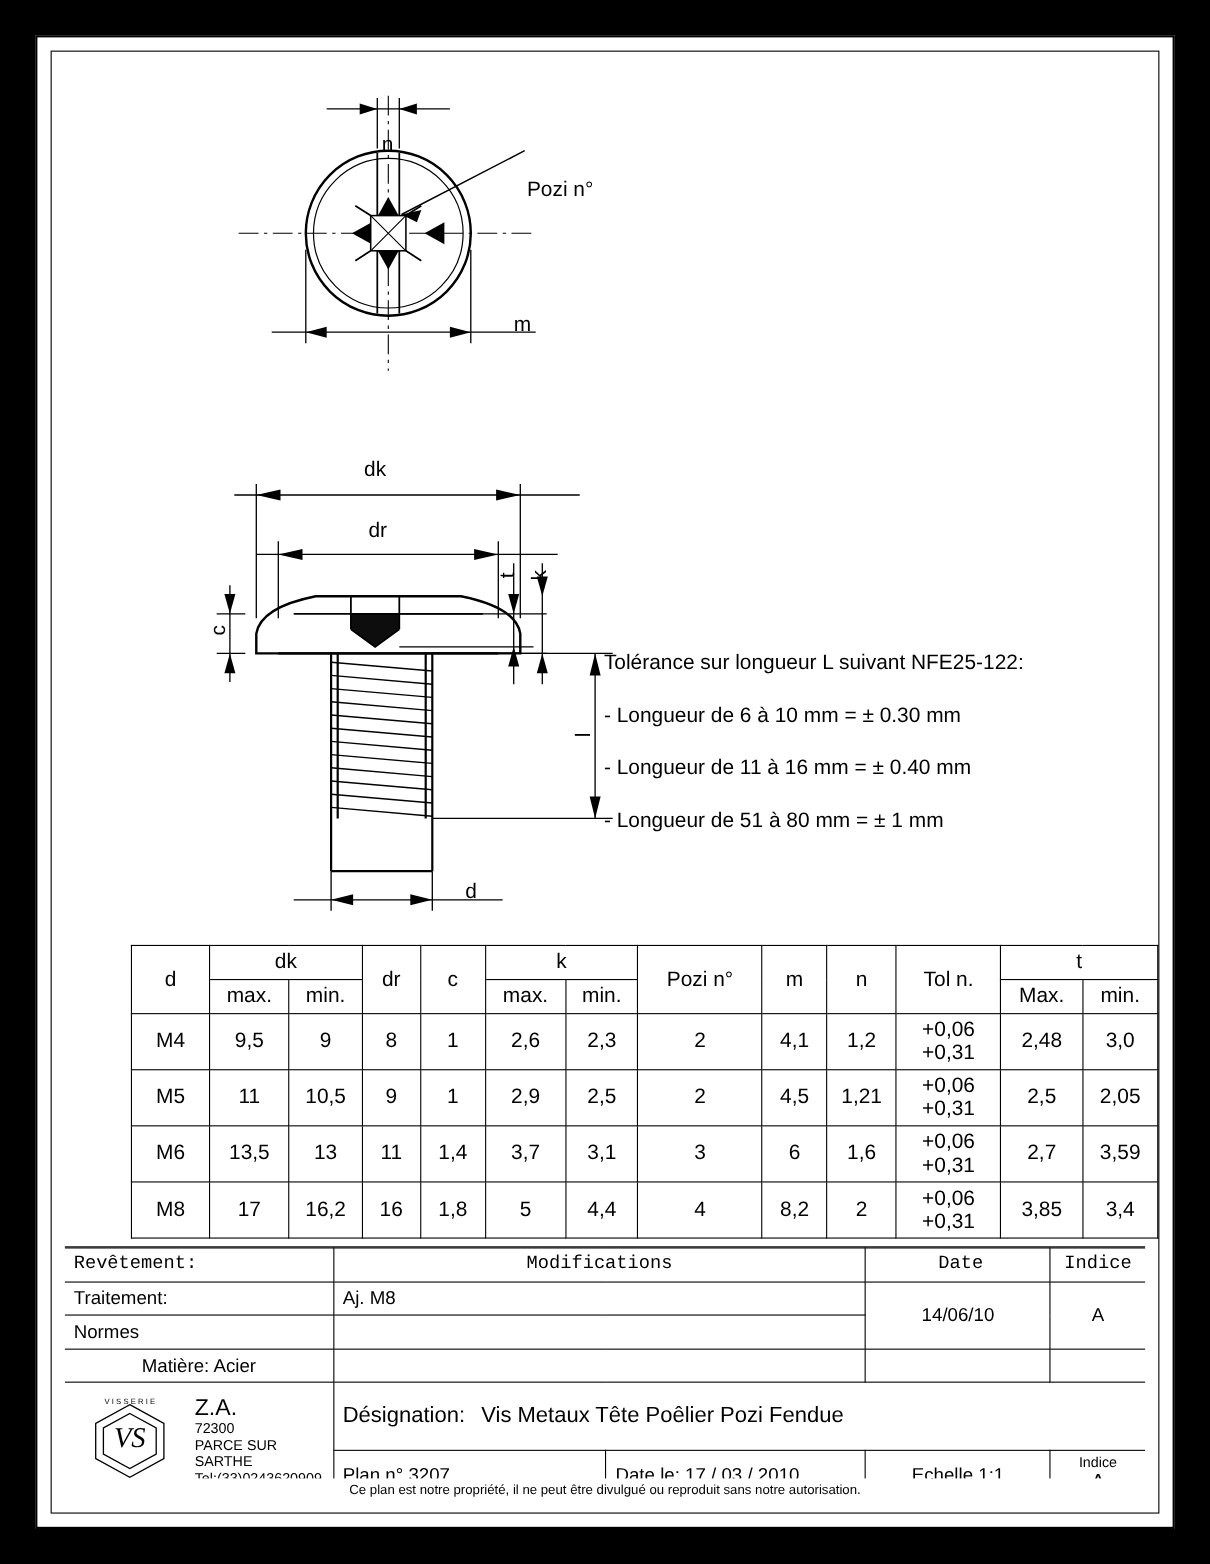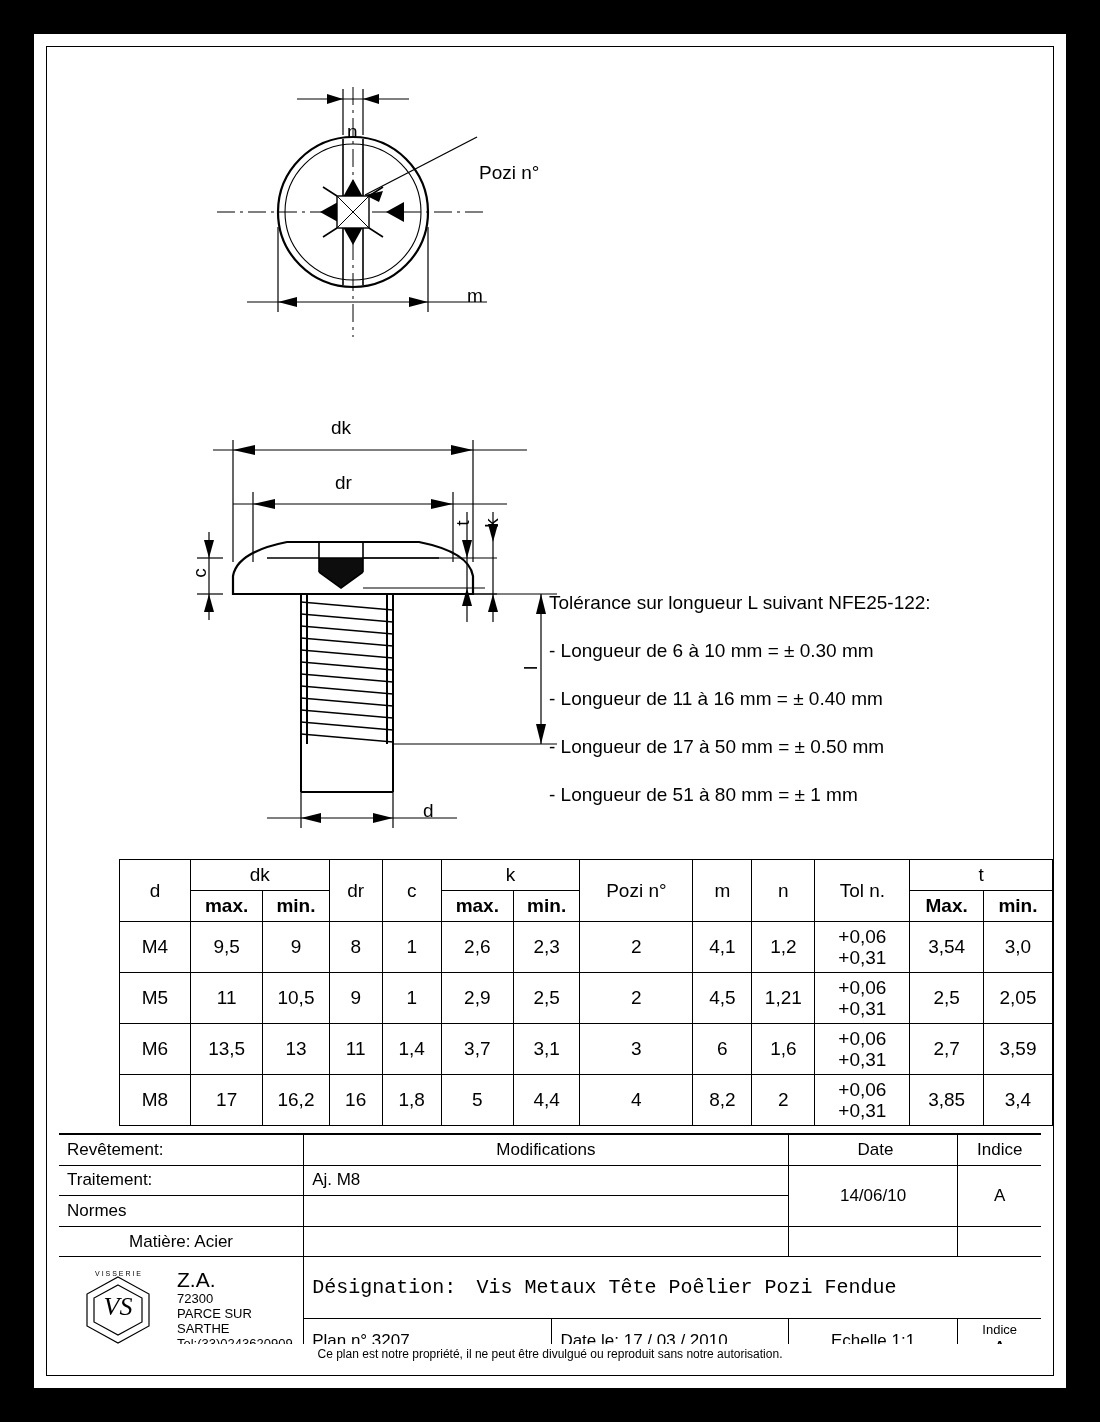--- a/index.html
+++ b/index.html
@@ -20,21 +20,21 @@
   #tol{position:absolute;left:502px;top:545px;width:470px;}
   #tol div{font-size:19px;margin-bottom:26px;white-space:nowrap;}
 
   
   #dimtable{position:absolute;left:72px;top:812px;border-collapse:collapse;}
   #dimtable td,#dimtable th{
     border:1.2px solid #000;font-weight:normal;font-size:19px;
     text-align:center;vertical-align:middle;padding:2px 4px;
   }
   #dimtable .hrow1 td{height:26px;}
-  #dimtable .hrow2 td{height:26px;font-weight:bold;}
+  #dimtable .hrow2 td{height:26px;}
   #dimtable tbody td{height:46px;}
   .tolcell{line-height:1.12;font-size:17px;}
 
   
   #titleblock{position:absolute;left:12px;right:12px;bottom:12px;height:230px;
      border-top:1.5px solid #000;box-sizing:border-box;}
   #titleblock table{width:100%;height:100%;border-collapse:collapse;}
   #titleblock td{border:1.2px solid #000;font-size:17px;padding:2px 8px;vertical-align:middle;}
   .center{text-align:center;}
   .big{font-size:20px;}
@@ -200,21 +200,20 @@
       <span class="abs lbl" style="left:320px;top:150px;transform:rotate(-90deg);">k</span>
       <span class="abs lbl" style="left:28px;top:200px;transform:rotate(-90deg);">c</span>
       <span class="abs lbl" style="left:362px;top:295px;transform:rotate(-90deg);">l</span>
       <span class="abs lbl" style="left:256px;top:438px;">d</span>
     </div>
 
     <div id="tol">
       <div>Tolérance sur longueur L suivant NFE25-122:</div>
       <div>- Longueur de 6 à 10 mm = ± 0.30 mm</div>
       <div>- Longueur de 11 à 16 mm = ± 0.40 mm</div>
-      <div>- Longueur de 17 à 50 mm = ± 0.50 mm</div>
       <div>- Longueur de 51 à 80 mm = ± 1 mm</div>
     </div>
 
     <table id="dimtable">
       <thead>
         <tr class="hrow1">
           <td rowspan="2" style="width:62px;">d</td>
           <td colspan="2" style="width:130px;">dk</td>
           <td rowspan="2" style="width:44px;">dr</td>
           <td rowspan="2" style="width:50px;">c</td>
@@ -243,21 +242,21 @@
           <td>1</td>
           <td>2,6</td>
           <td>2,3</td>
           <td>2</td>
           <td>4,1</td>
           <td>1,2</td>
           <td class="tolcell">
             <div>+0,06</div>
             <div>+0,31</div>
           </td>
-          <td>3,54</td>
+          <td>2,48</td>
           <td>3,0</td>
         </tr>
         <tr>
           <td>M5</td>
           <td>11</td>
           <td>10,5</td>
           <td>9</td>
           <td>1</td>
           <td>2,9</td>
           <td>2,5</td>
@@ -306,21 +305,21 @@
           </td>
           <td>3,85</td>
           <td>3,4</td>
         </tr>
       </tbody>
     </table>
 
     <div id="titleblock">
       <table>
         <tbody>
-            <tr style="height:30px;">
+            <tr style="height:30px;font-family:Liberation Mono, monospace;">
           <td style="width:235px;border-left:none;">Revêtement:</td>
           <td class="center" rowspan="1" colspan="2" style="width:560px;">Modifications</td>
           <td class="center" style="width:105px;padding-left:13px;">Date</td>
           <td class="center" style="width:72px;border-right:none;">Indice</td>
         </tr>
         <tr style="height:30px;margin-top:29px;">
           <td style="border-left:none;">Traitement:</td>
           <td class="big" colspan="2">Aj. M8</td>
           <td class="center big" rowspan="2">14/06/10</td>
           <td class="center big" rowspan="2" style="border-right:none;">A</td>
@@ -350,21 +349,21 @@
                 </svg>
               </div>
               <div style="line-height:1.15;">
                 <div style="font-size:21px;">Z.A.</div>
                 <div class="small">72300</div>
                 <div class="small">PARCE SUR SARTHE</div>
                 <div class="small">Tel:(33)0243620909</div>
               </div>
             </div>
           </td>
-          <td colspan="4" style="border-right:none;font-family:Liberation Mono, monospace;">
+          <td colspan="4" style="border-right:none;">
             <span class="big">Désignation:</span>
             <span class="big" style="margin-left:10px;">Vis Metaux Tête Poêlier Pozi Fendue</span>
           </td>
         </tr>
         <tr style="height:44px;">
           <td class="big" style="width:280px;border-bottom:none;">Plan n° 3207</td>
           <td class="big" style="width:265px;border-bottom:none;">Date le: 17 / 03 / 2010</td>
           <td class="big center" style="width:175px;border-bottom:none;">Echelle 1:1</td>
           <td class="center" style="border-right:none;border-bottom:none;padding:0;">
             <div class="small">Indice</div>

